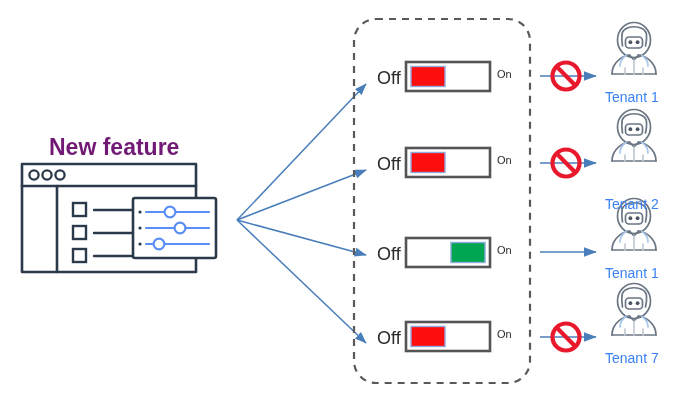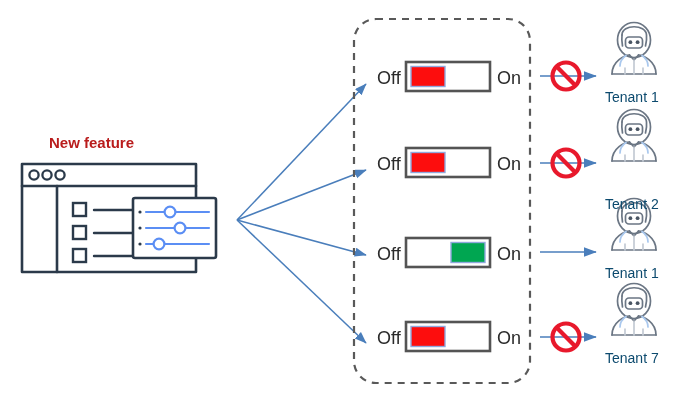--- a/index.html
+++ b/index.html
@@ -3,28 +3,28 @@
 <meta charset="utf-8">
 <style>
   html,body{margin:0;padding:0;background:#ffffff;}
   body{width:685px;height:406px;position:relative;overflow:hidden;
        font-family:"Liberation Sans","DejaVu Sans",sans-serif;}
   .stage{position:absolute;left:0;top:0;width:685px;height:406px;}
   svg.layer{position:absolute;left:0;top:0;width:685px;height:406px;overflow:visible;}
   .txt{position:absolute;white-space:nowrap;}
 
   #new-feature-title{
-    left:49px;top:134px;font-size:15px;color:#b91c1c;font-weight:600;
+    left:49px;top:134px;font-size:23px;color:#701a75;font-weight:600;
   }
   #tenant-config-title{
     left:370px;top:33px;font-size:15px;color:#1f7ac9;font-weight:600;
   }
   .off-label{font-size:18px;color:#2b2b2b;}
-  .on-label{font-size:18px;color:#2b2b2b;}
-  .tenant-label{font-size:14px;color:#0c4a6e;}
+  .on-label{font-size:11px;color:#2b2b2b;}
+  .tenant-label{font-size:14px;color:#3b82f6;}
 </style>
 </head>
 <body>
 
 <div class="stage">
 
   <svg class="layer" viewBox="0 0 685 406">
     <defs>
       <marker id="ah" markerWidth="9" markerHeight="9" refX="7.5" refY="3" orient="auto">
         <path d="M0,0 L8,3 L0,6 z" fill="#4a7ebb"></path>

